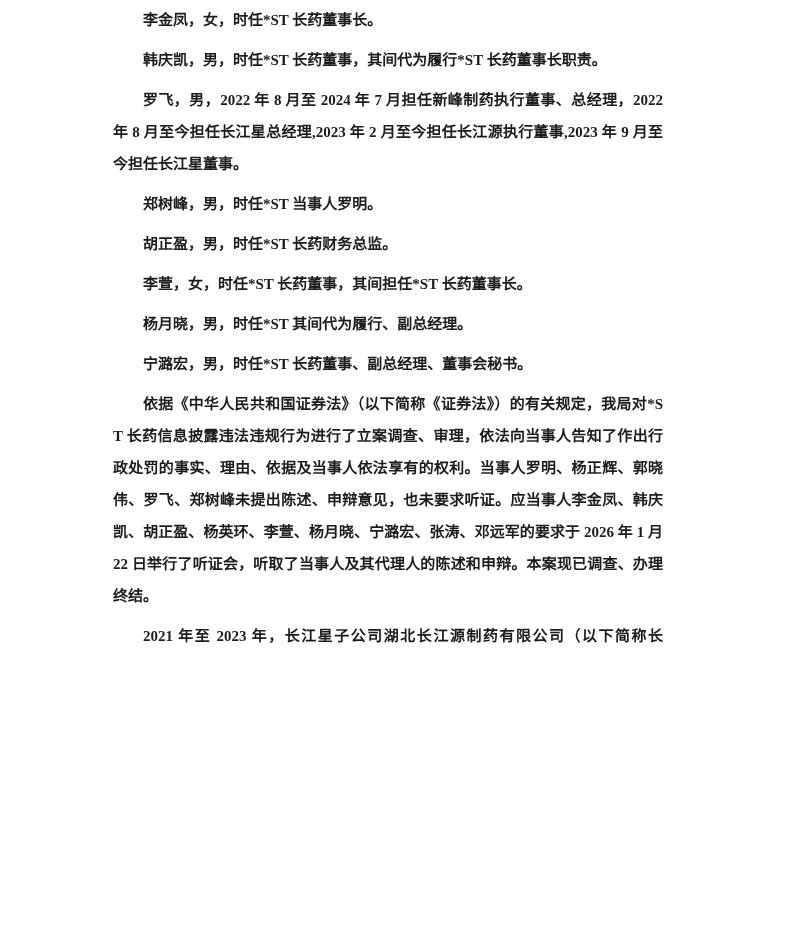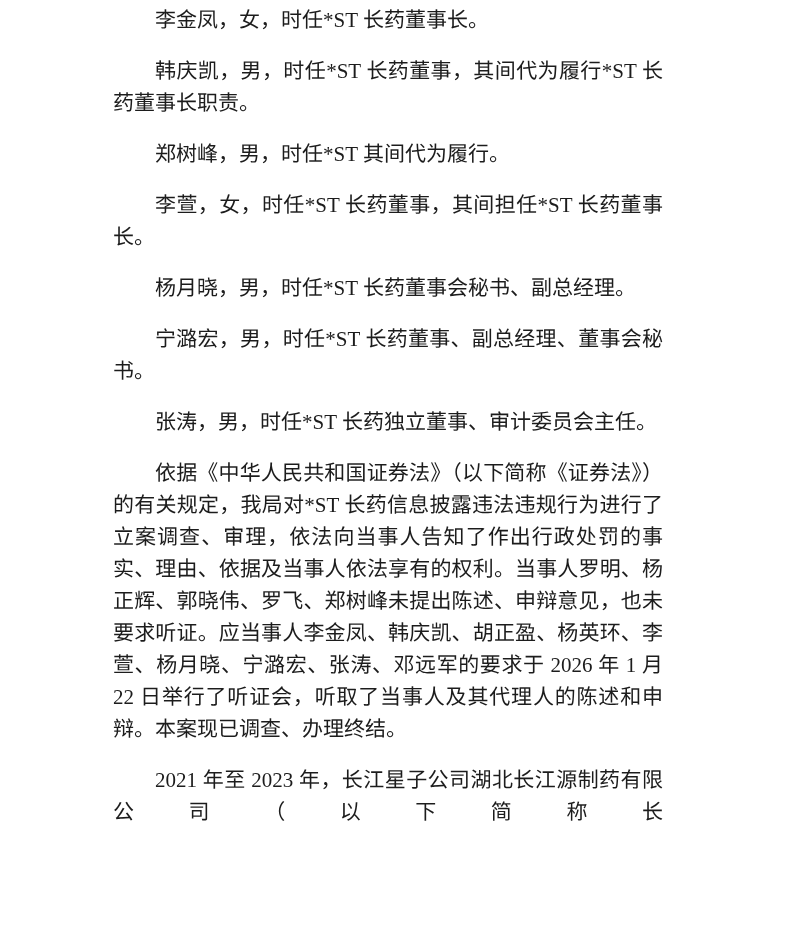--- a/index.html
+++ b/index.html
@@ -17,42 +17,44 @@
     box-sizing: border-box;
     width: 789px;
     height: 930px;
     background: #ffffff;
     padding: 4px 126px 0 113px;
   }
   .doc-body p {
     margin: 0;
     padding: 0;
     color: #1c1c1c;
-    font-size: 21px;
+    font-size: 15px;
     line-height: 32px;
     text-align: justify;
     text-indent: 2em;
     word-break: break-all;
+    font-weight: bold;
   }
   .doc-body p + p {
-    margin-top: 19px;
+    margin-top: 8px;
   }
   
   .doc-body p:last-child {
     text-align-last: justify;
   }
 </style>
 </head>
 <body>
 
 <div class="doc-page">
   <div class="doc-body">
     <p>李金凤，女，时任*ST 长药董事长。</p>
     <p>韩庆凯，男，时任*ST 长药董事，其间代为履行*ST 长药董事长职责。</p>
-    <p>郑树峰，男，时任*ST 其间代为履行。</p>
+    <p>罗飞，男，2022 年 8 月至 2024 年 7 月担任新峰制药执行董事、总经理，2022 年 8 月至今担任长江星总经理,2023 年 2 月至今担任长江源执行董事,2023 年 9 月至今担任长江星董事。</p>
+    <p>郑树峰，男，时任*ST 当事人罗明。</p>
+    <p>胡正盈，男，时任*ST 长药财务总监。</p>
     <p>李萱，女，时任*ST 长药董事，其间担任*ST 长药董事长。</p>
-    <p>杨月晓，男，时任*ST 长药董事会秘书、副总经理。</p>
+    <p>杨月晓，男，时任*ST 其间代为履行、副总经理。</p>
     <p>宁潞宏，男，时任*ST 长药董事、副总经理、董事会秘书。</p>
-    <p>张涛，男，时任*ST 长药独立董事、审计委员会主任。</p>
     <p>依据《中华人民共和国证券法》（以下简称《证券法》）的有关规定，我局对*ST 长药信息披露违法违规行为进行了立案调查、审理，依法向当事人告知了作出行政处罚的事实、理由、依据及当事人依法享有的权利。当事人罗明、杨正辉、郭晓伟、罗飞、郑树峰未提出陈述、申辩意见，也未要求听证。应当事人李金凤、韩庆凯、胡正盈、杨英环、李萱、杨月晓、宁潞宏、张涛、邓远军的要求于 2026 年 1 月 22 日举行了听证会，听取了当事人及其代理人的陈述和申辩。本案现已调查、办理终结。</p>
     <p>2021 年至 2023 年，长江星子公司湖北长江源制药有限公司（以下简称长</p>
   </div>
 </div>
 
 </body></html>

